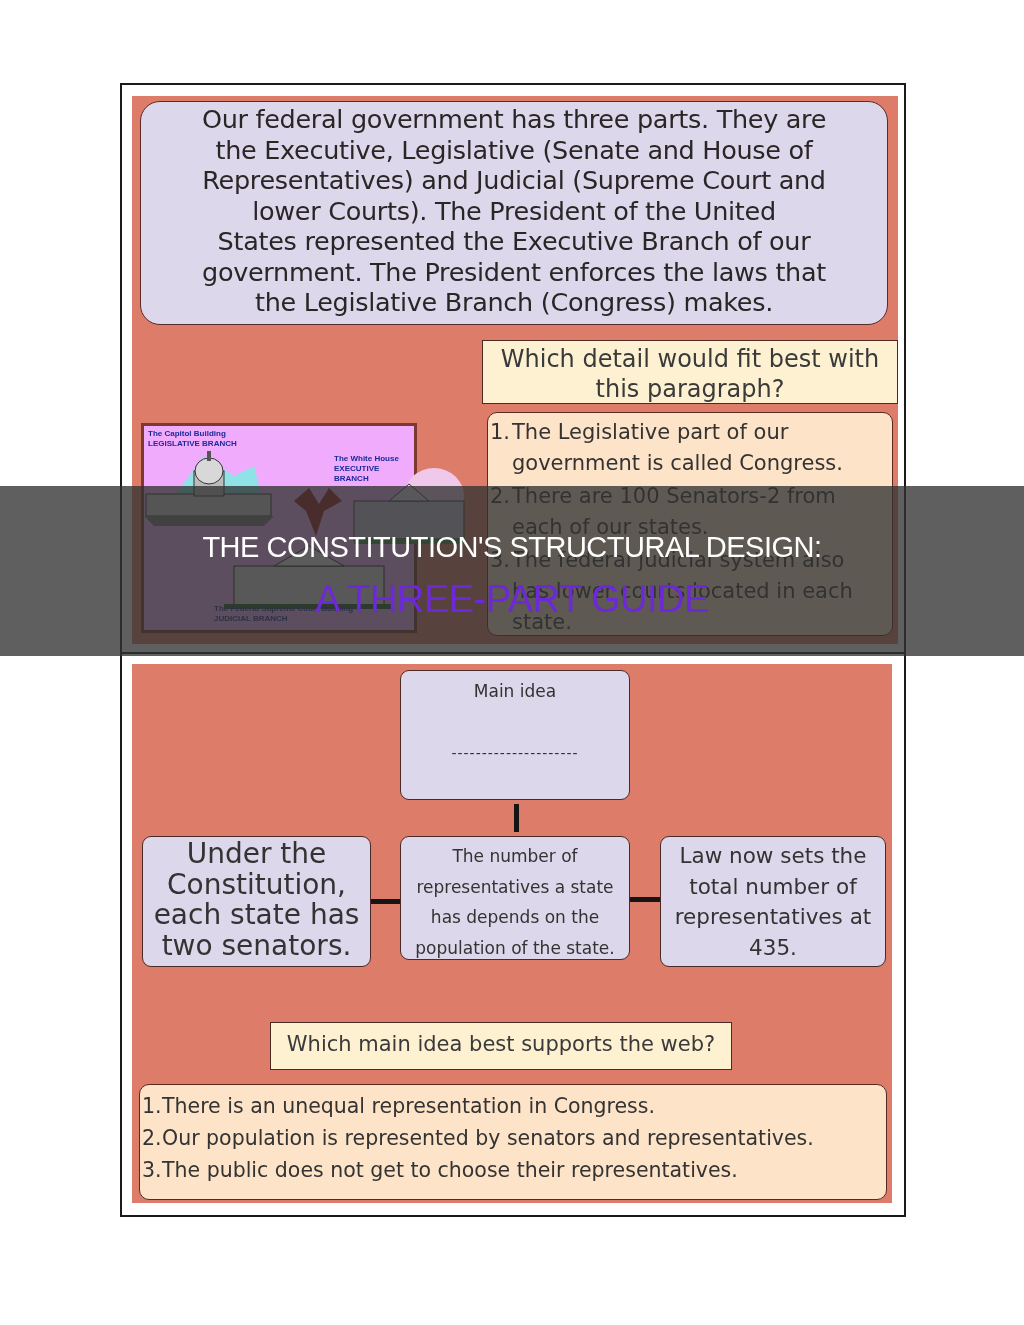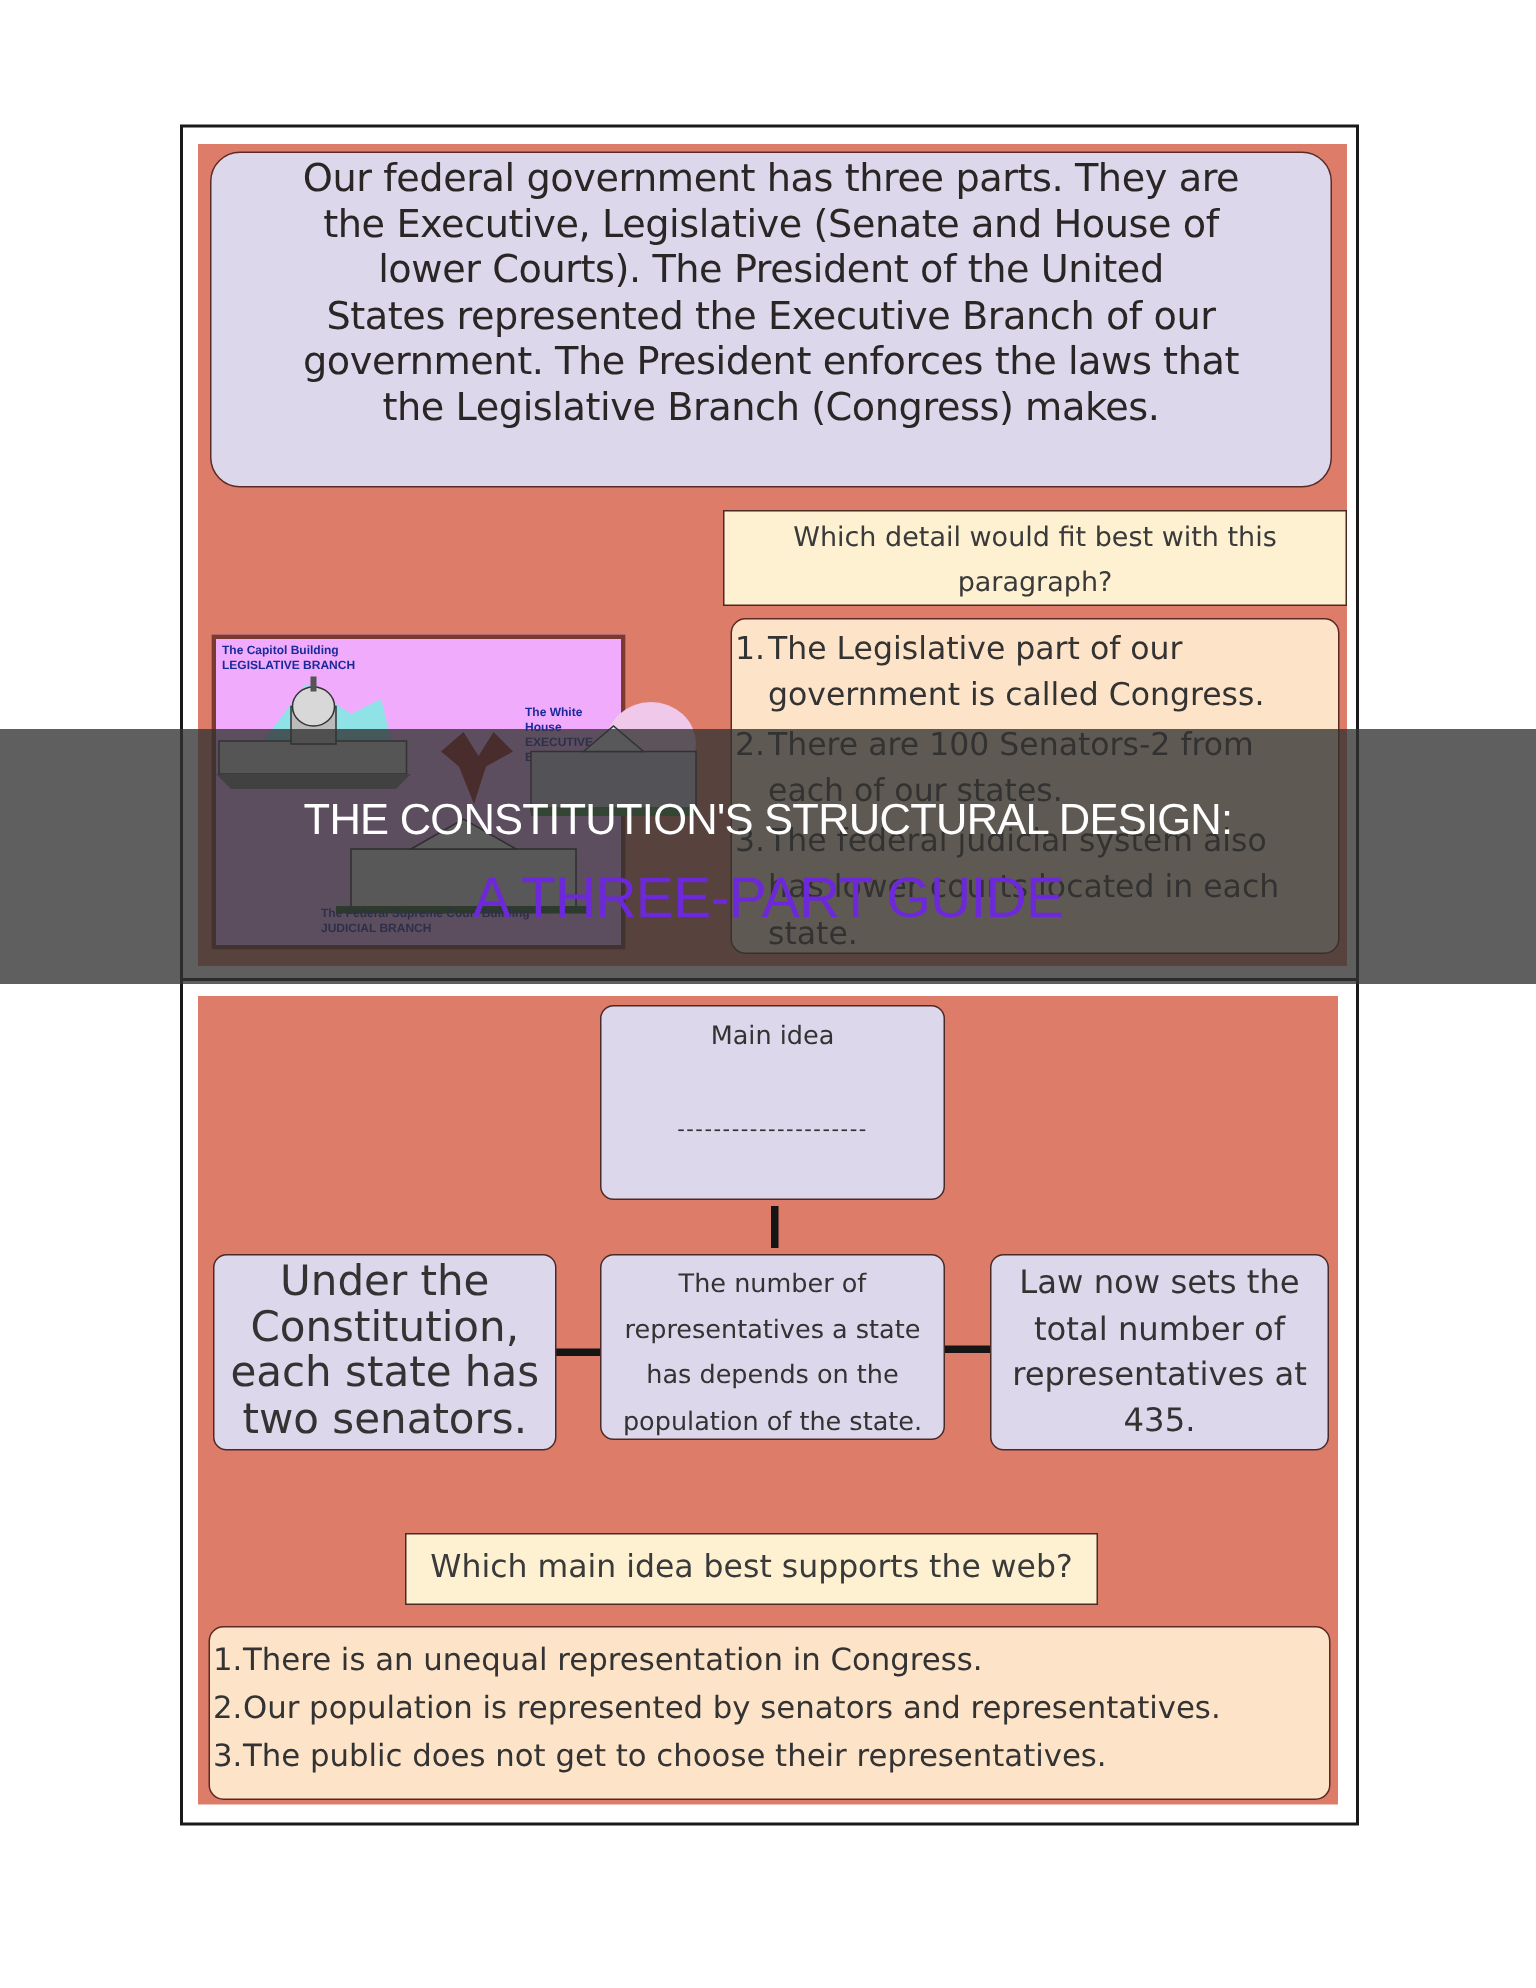--- a/index.html
+++ b/index.html
@@ -18,21 +18,21 @@
       position: absolute; left: 8px; top: 5px; width: 748px; height: 224px;
       background: #dcd7ea; border: 1.5px solid #5a2a26; border-radius: 20px;
       font-size: 25.5px; line-height: 30.5px; text-align: center;
       padding: 2px 10px; letter-spacing: -0.3px; color: #2a2626;
     }
 
     .q-box {
       position: absolute; background: #fdf1d2; border: 1.5px solid #4a2a22;
       text-align: center; color: #3a3a3a;
     }
-    .frame.top .q-box { left: 350px; top: 244px; width: 416px; height: 64px; font-size: 18px; line-height: 30px; padding-top: 3px; }
+    .frame.top .q-box { left: 350px; top: 244px; width: 416px; height: 64px; font-size: 24px; line-height: 30px; padding-top: 3px; }
     .frame.bottom .q-box { left: 138px; top: 358px; width: 462px; height: 48px; font-size: 21px; line-height: 42px; }
 
     .ans-box {
       position: absolute; background: #fde3c8; border: 1.5px solid #5a2a22; border-radius: 10px;
       color: #333;
     }
     .frame.top .ans-box { left: 355px; top: 316px; width: 406px; height: 224px; font-size: 21px; line-height: 31px; padding: 4px 4px 0 2px; }
     .frame.bottom .ans-box { left: 7px; top: 420px; width: 748px; height: 116px; font-size: 20.5px; line-height: 32px; padding: 5px 4px 0 2px; }
     .ans-item { display: flex; }
     .ans-item .num { flex: 0 0 auto; }
@@ -63,34 +63,35 @@
     .overlay-title.line2 { top: 578px; font-size: 38px; color: #6d28d9; }
   </style>
 </head>
 <body>
 
 <div class="frame top">
   <div class="slide">
     <div class="para-box">
       <div>Our federal government has three parts. They are</div>
       <div>the Executive, Legislative (Senate and House of</div>
+      <div>Representatives) and Judicial (Supreme Court and</div>
       <div>lower Courts). The President of the United</div>
       <div>States represented the Executive Branch of our</div>
       <div>government. The President enforces the laws that</div>
       <div>the Legislative Branch (Congress) makes.</div>
     </div>
 
     <div class="q-box">Which detail would fit best with this paragraph?</div>
 
     <div class="image-card">
       <span class="img-label" style="left:4px;top:3px;">
         <span>The Capitol Building</span><br>
         <span>LEGISLATIVE BRANCH</span>
       </span>
-      <span class="img-label" style="left:206px;top:28px;margin-top:16px;">
+      <span class="img-label" style="left:190px;top:28px;">
         <span>The White House</span><br>
         <span>EXECUTIVE BRANCH</span>
       </span>
       <svg width="330" height="204" style="position:absolute;left:0;top:0;">
         <polygon points="30,70 60,30 90,50 110,40 120,80 40,90" fill="#8fe3e6"></polygon>
         <rect x="2" y="68" width="125" height="22" fill="#cfcfcf" stroke="#333" stroke-width="1"></rect>
         <rect x="50" y="45" width="30" height="25" fill="#bbb" stroke="#333"></rect>
         <ellipse cx="65" cy="45" rx="14" ry="13" fill="#d8d8d8" stroke="#333"></ellipse>
         <rect x="63" y="25" width="4" height="10" fill="#555"></rect>
         <polygon points="0,90 130,90 120,100 10,100" fill="#777"></polygon>

